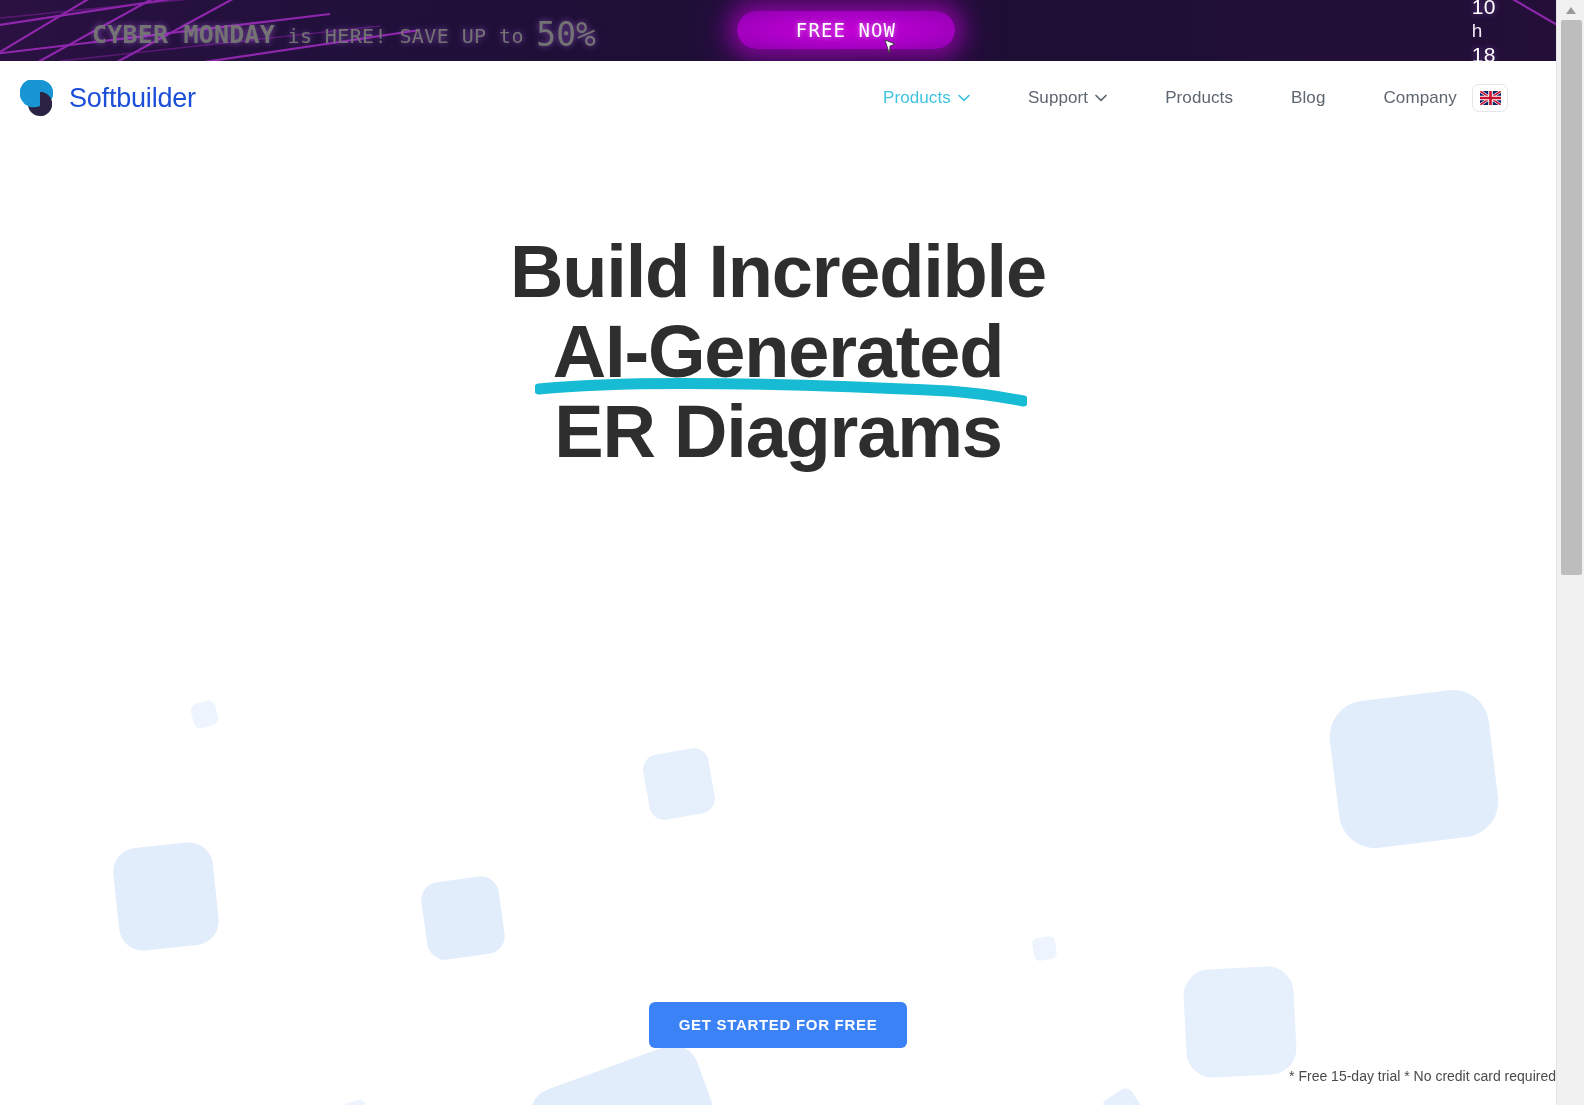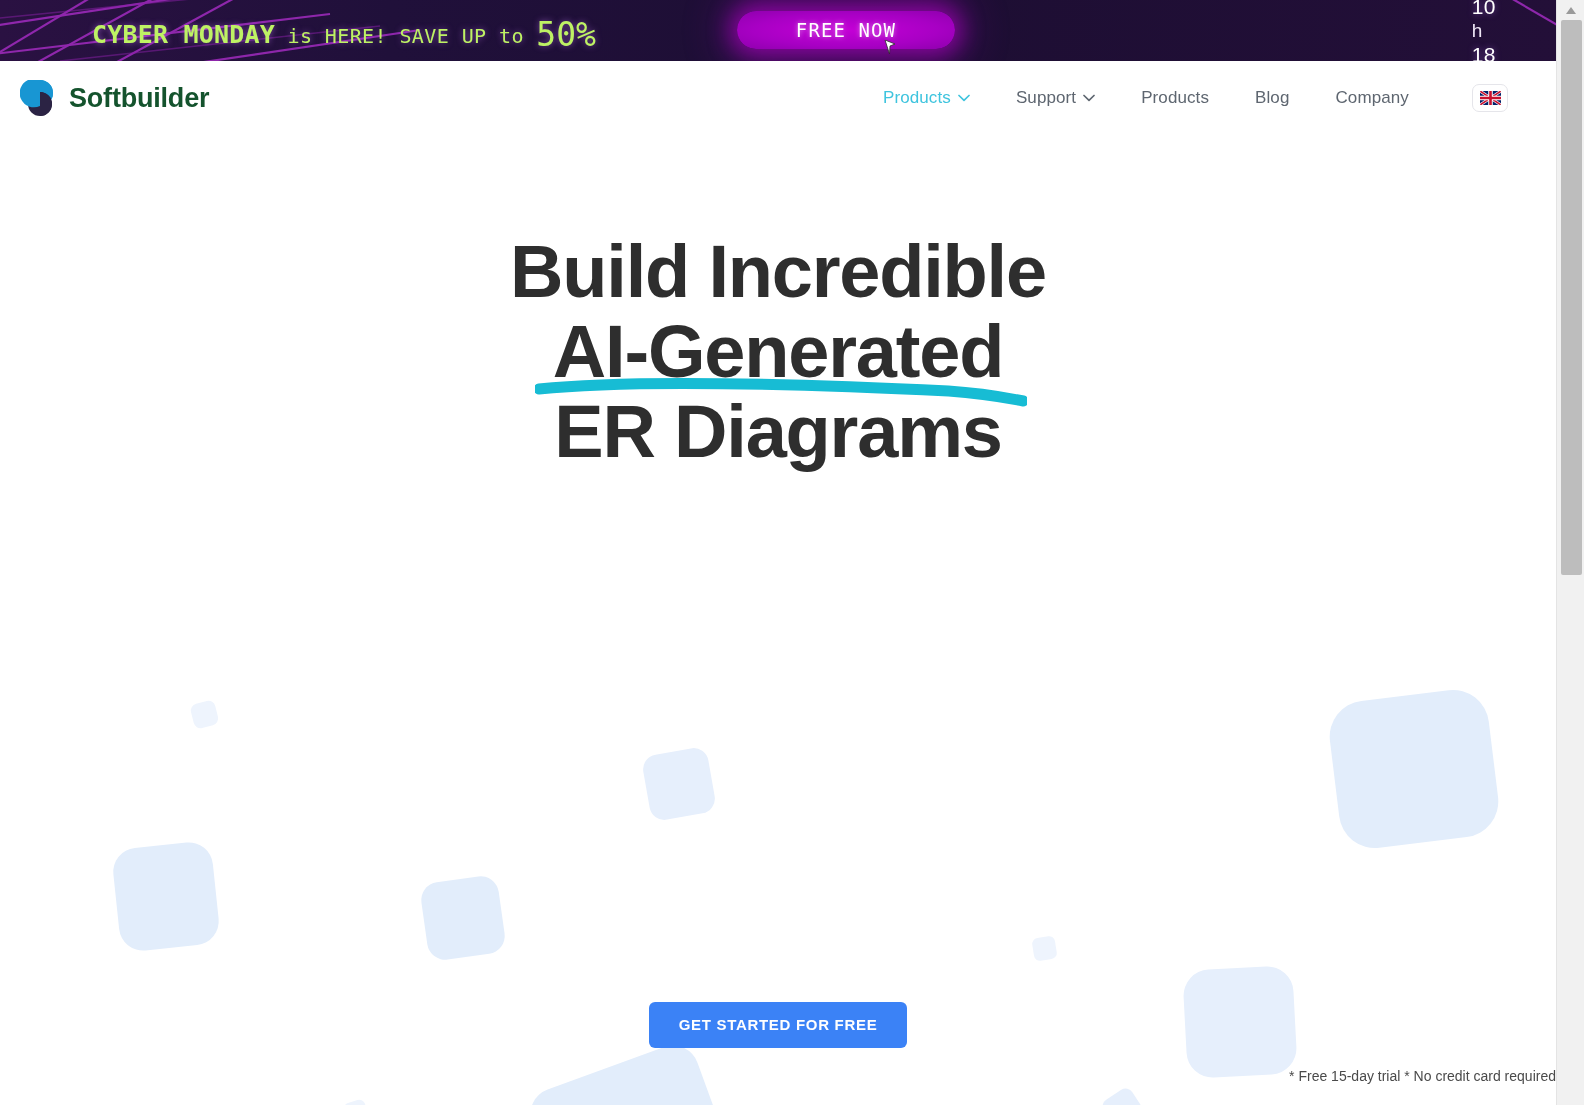--- a/index.html
+++ b/index.html
@@ -32,21 +32,21 @@
   }
   .promo-inner {
     position:relative; z-index:2;
     width:100%; height:100%;
     display:flex; align-items:center;
   }
   .promo-text {
     position:absolute; left:92px; top:50%;
     transform:translateY(-50%);
     white-space:nowrap;
-    color:#bef264;
+    color:#737373;
     font-family:"DejaVu Sans Mono", monospace;
     font-size:25px;
     letter-spacing:.4px;
     font-weight:400;
     text-shadow:0 0 6px rgba(200,120,255,.55);
   }
   .promo-text .pt-strong { font-weight:700; letter-spacing:.2px; }
   .promo-text .pt-small  { font-size:20px; font-weight:400; }
   .promo-text .pt-big    { font-size:33px; font-weight:400; letter-spacing:0px; position:relative; top:3px;}
 
@@ -99,28 +99,28 @@
     display:flex; align-items:center;
   }
   .logo {
     position:absolute; left:20px; top:50%;
     transform:translateY(-50%);
     display:flex; align-items:center; gap:9px;
     cursor:pointer;
   }
   .logo-mark { width:40px; height:44px; display:block; }
   .logo-text {
-    font-size:27px; font-weight:700; letter-spacing:-.2px;
-    color:#14532d;
+    font-size:27px; font-weight:400; letter-spacing:-.2px;
+    color:#1d4ed8;
   }
 
   .main-nav {
     position:absolute; left:862px; top:50%;
     transform:translateY(-50%);
-    display:flex; align-items:center; gap:4px;
+    display:flex; align-items:center; gap:16px;
   }
   .nav-item {
     display:flex; align-items:center; gap:7px;
     font-size:17px; color:#5e6670;
     padding:6px 21px;
     cursor:pointer; white-space:nowrap;
     letter-spacing:.1px;
   }
   .nav-item.active { color:#3ec4de; }
   .chev { width:12px; height:8px; display:block; }

